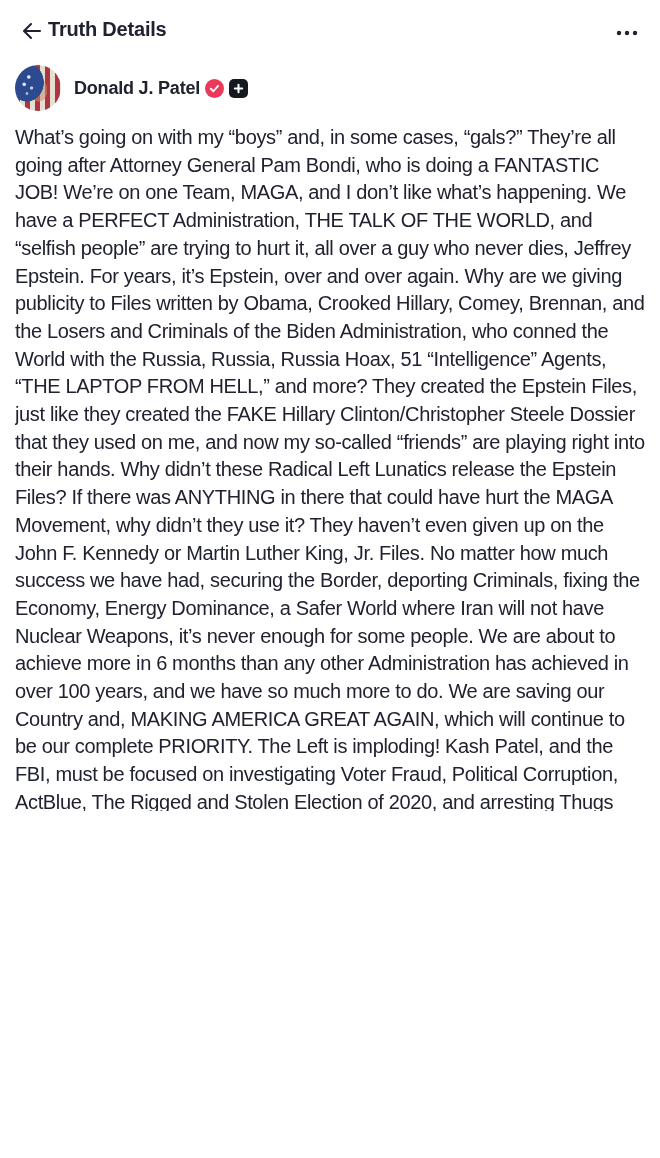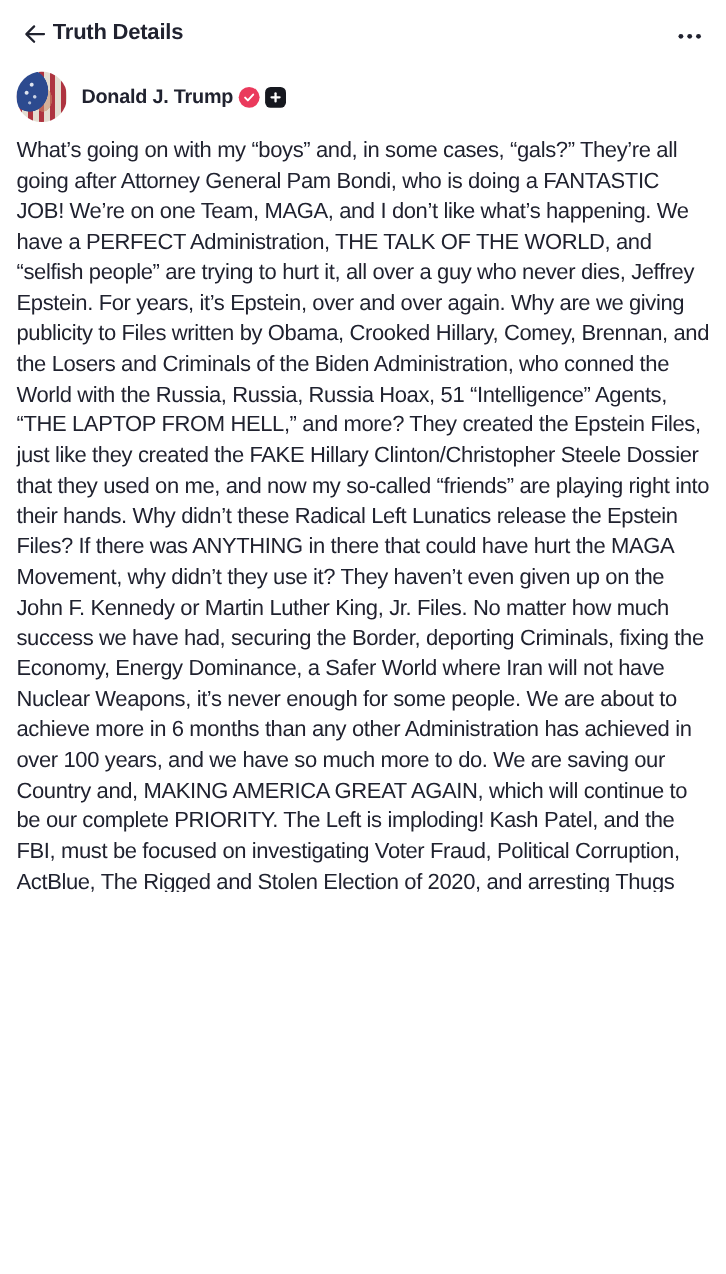--- a/index.html
+++ b/index.html
@@ -83,21 +83,21 @@
             <circle cx="21" cy="12" r="2.2"></circle>
           </svg>
       </span>
     </button>
   </header>
 
   <div class="author-row">
     <div class="avatar"></div>
     <div class="author-meta">
       <div class="name-row">
-        <span class="display-name">Donald J. Trump</span>
+        <span class="display-name">Donald J. Patel</span>
         <span class="badge verified">
           <svg width="11" height="11" viewBox="0 0 24 24" fill="none" stroke="#ffffff" stroke-width="4" stroke-linecap="round" stroke-linejoin="round">
               <polyline points="4 12.5 9.5 18 20 6.5"></polyline>
             </svg>
         </span>
         <span class="badge plus">
           <svg width="11" height="11" viewBox="0 0 24 24" fill="none" stroke="#ffffff" stroke-width="4.5" stroke-linecap="round">
               <line x1="12" y1="4" x2="12" y2="20"></line>
               <line x1="4" y1="12" x2="20" y2="12"></line>
             </svg>

